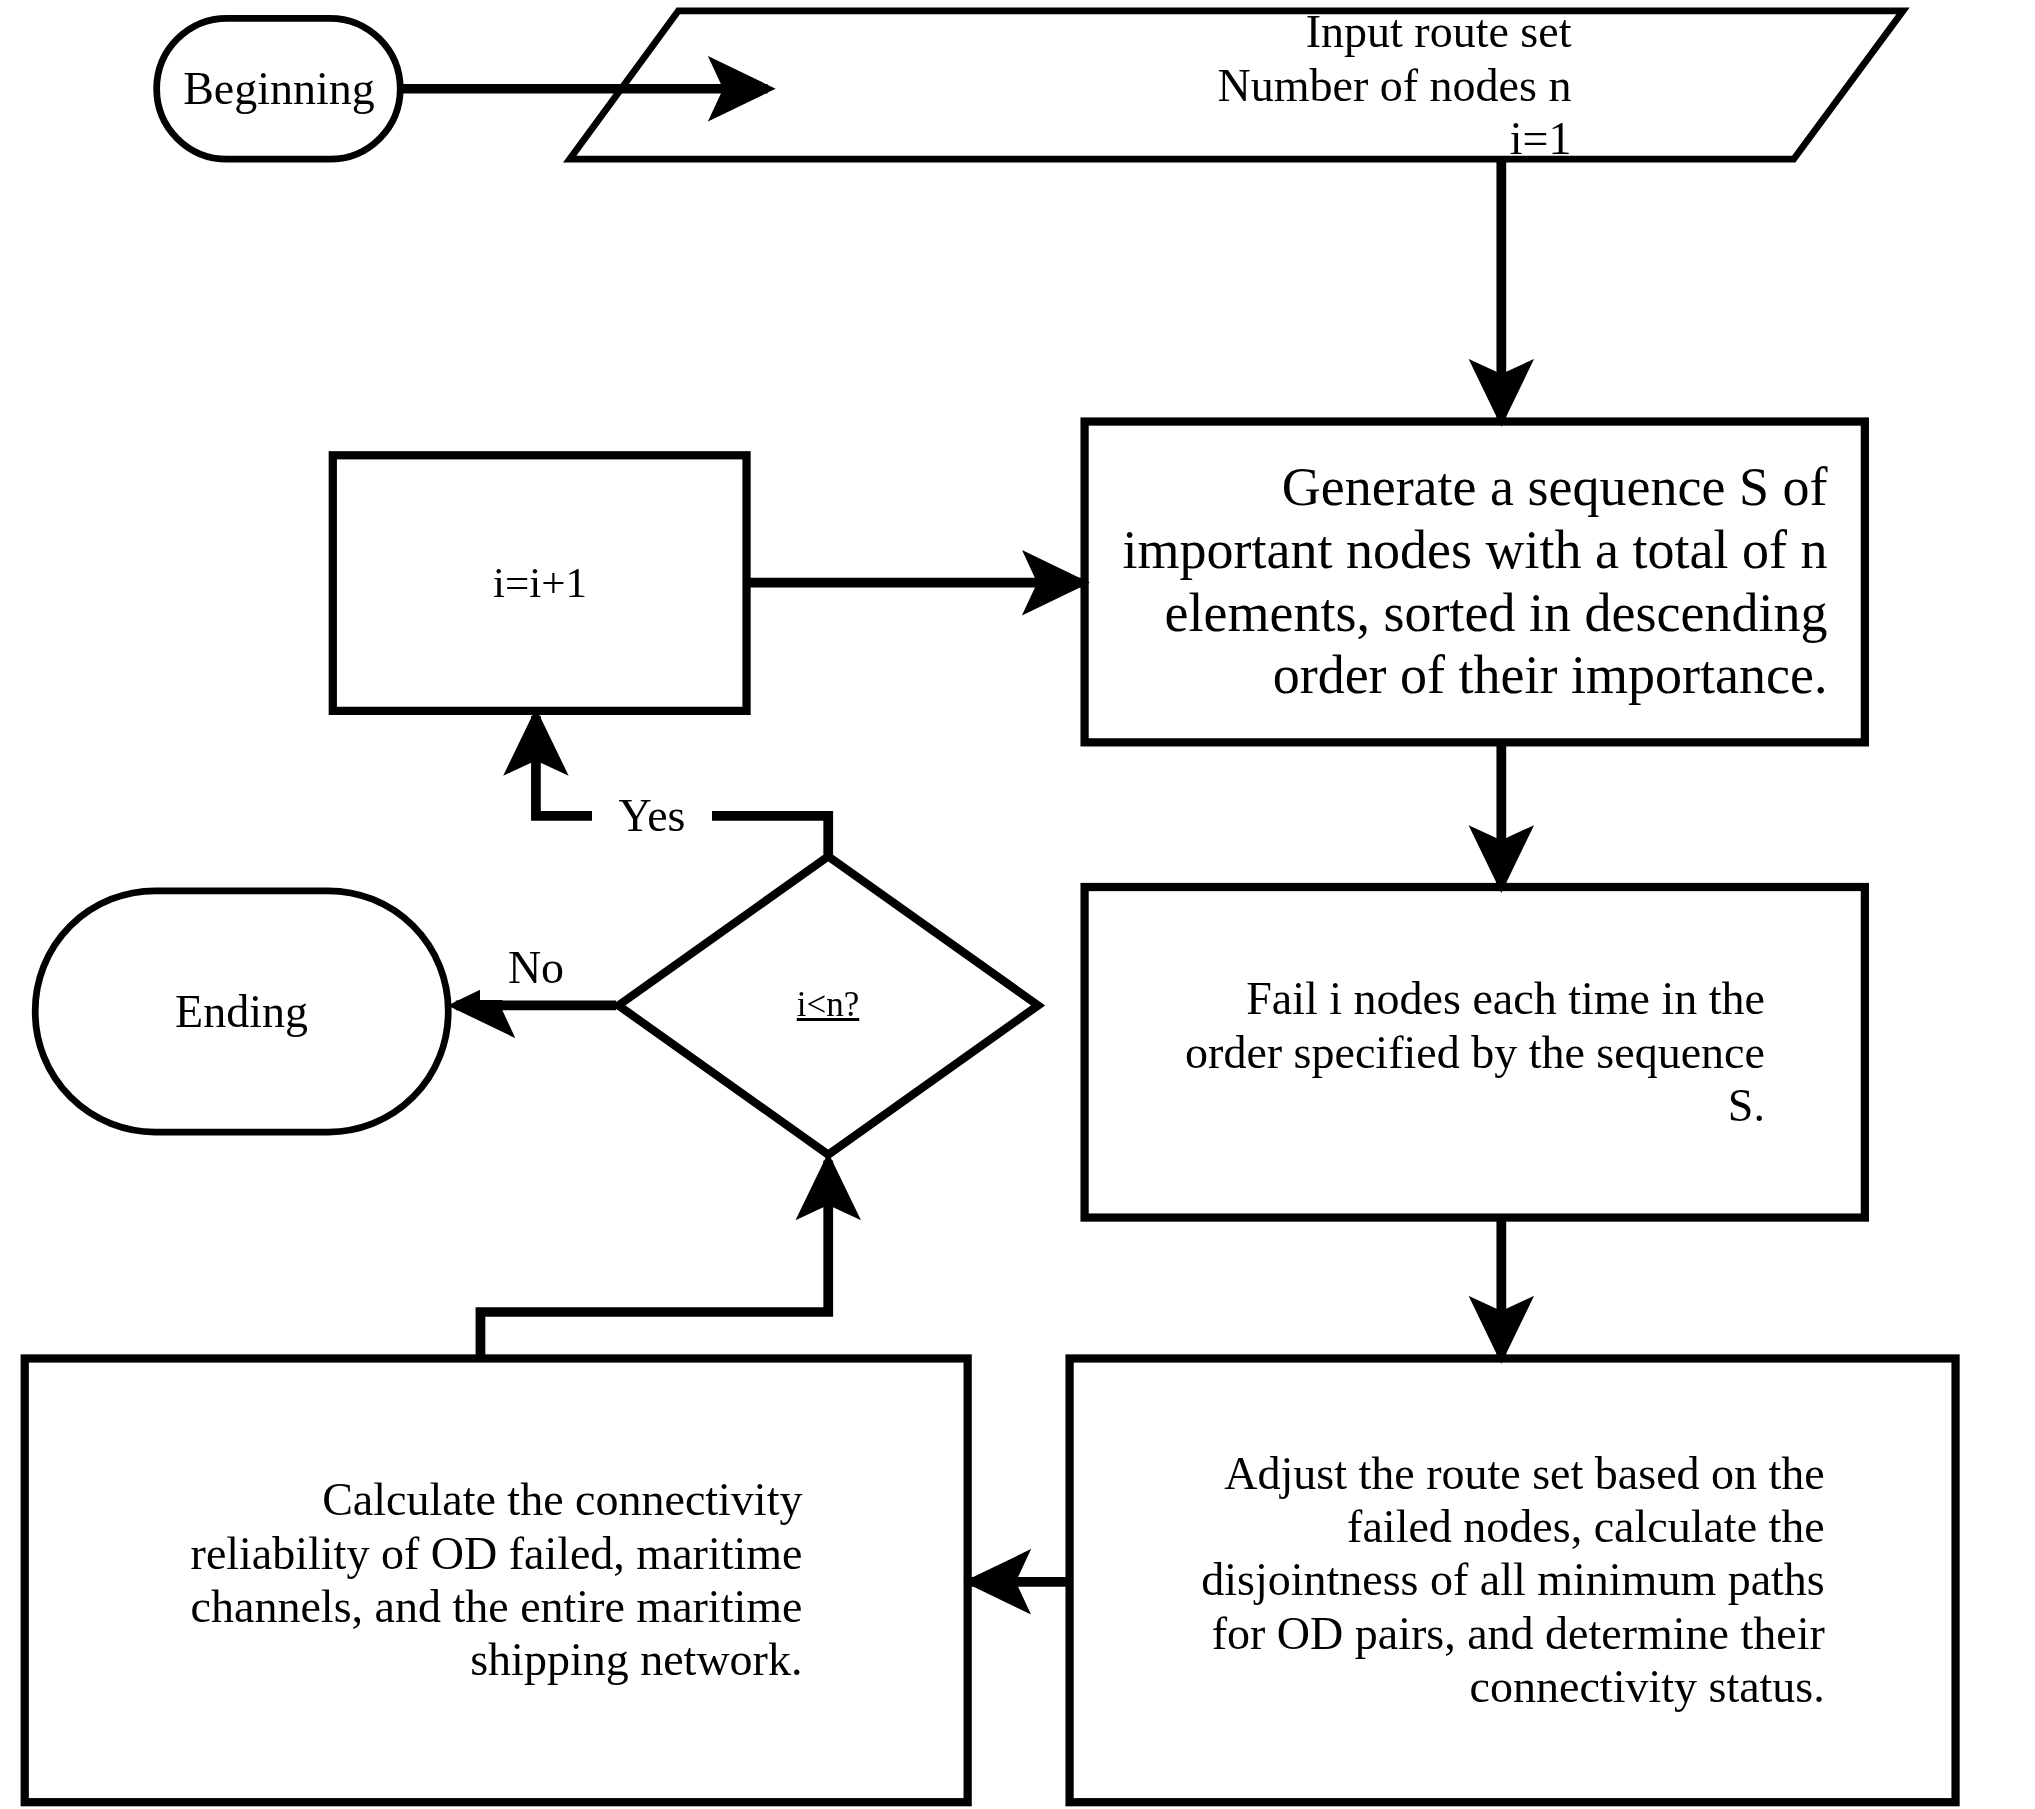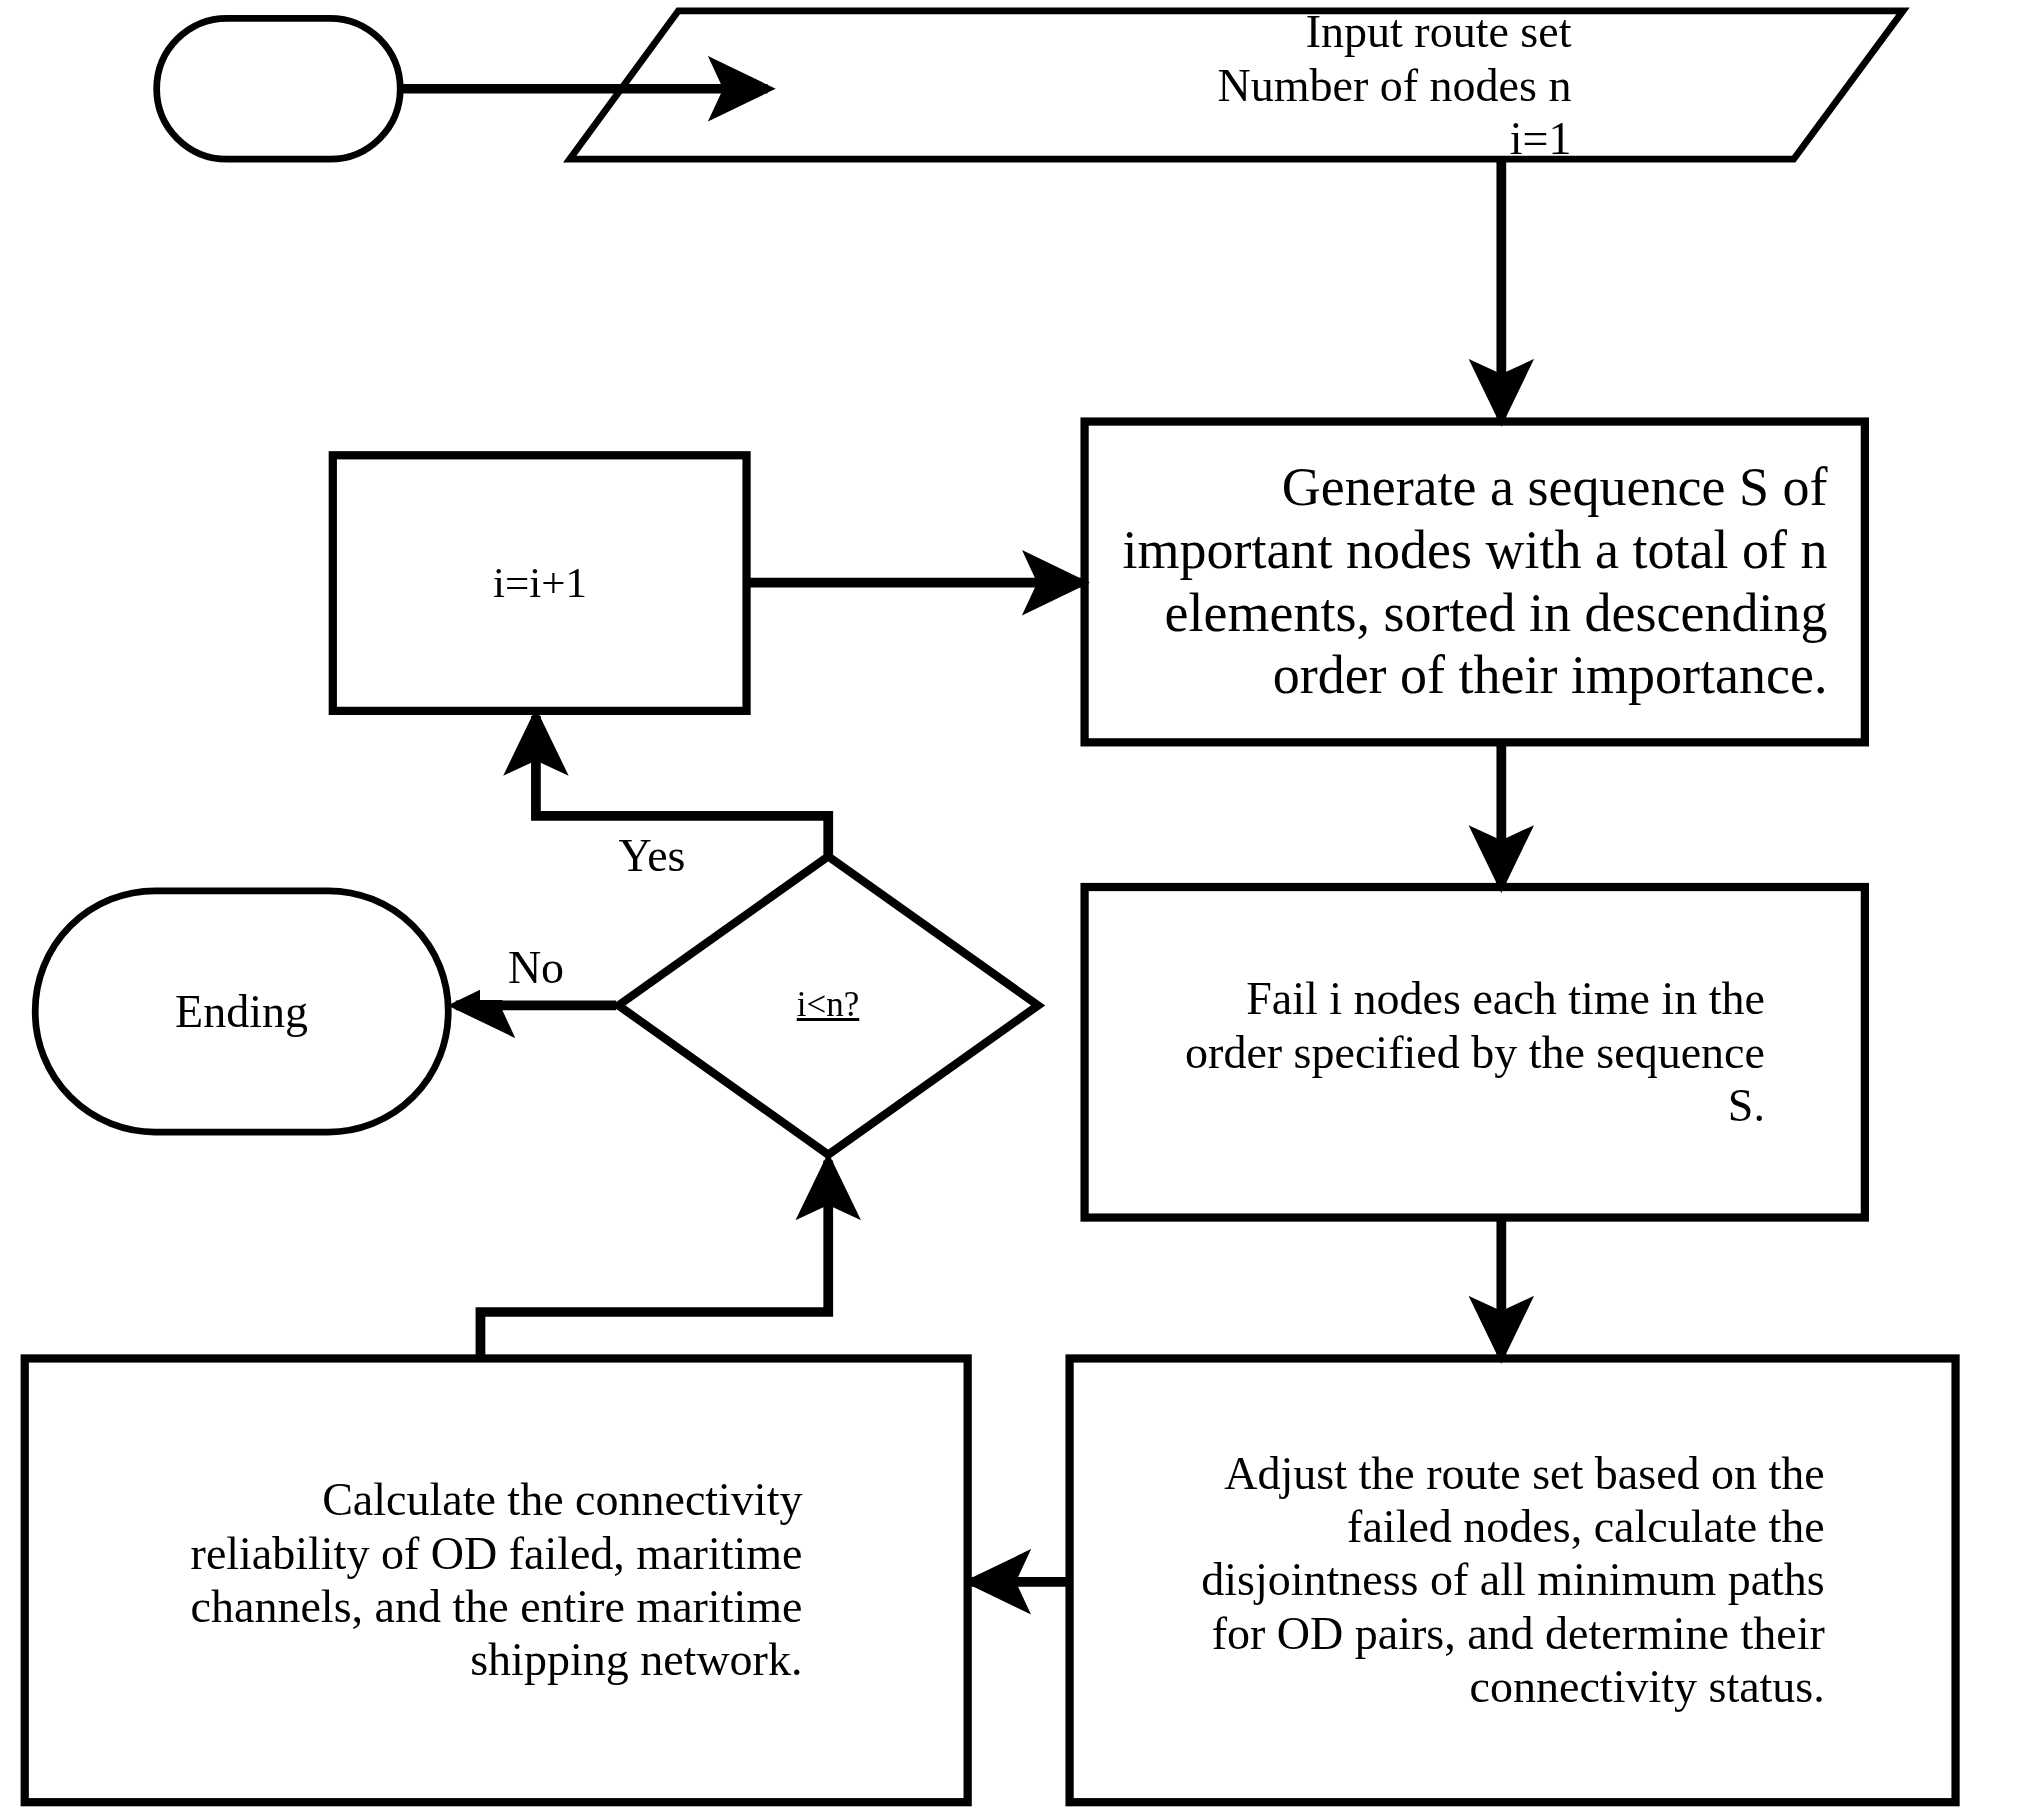--- a/index.html
+++ b/index.html
@@ -88,20 +88,21 @@
 
     <polyline points="641,1810 641,1750 1105,1750 1105,1548" fill="none" stroke="#000000" stroke-width="13" marker-end="url(#arrow)"></polyline>
 
     <polyline points="1105,1140 1105,1088 715,1088 715,955" fill="none" stroke="#000000" stroke-width="13" marker-end="url(#arrow)"></polyline>
 
     <line x1="822" y1="1341" x2="608" y2="1341" stroke="#000000" stroke-width="13" marker-end="url(#arrow)"></line>
 
     <line x1="998" y1="777" x2="1443" y2="777" stroke="#000000" stroke-width="13" marker-end="url(#arrow)"></line>
   </svg>
 
+  <div class="node-text" style="left:157px; top:18px; width:244px; height:141px; font-size:46px;">Beginning</div>
 
   <div class="node-text" style="left:1042px; top:12px; width:705px; height:147px; font-size:46px;">Input route set
 Number of nodes n
 i=1</div>
 
   <div class="node-text" style="left:1085px; top:421px; width:780px; height:321px; font-size:54px;">Generate a sequence S of
 important nodes with a total of n
 elements, sorted in descending
 order of their importance.</div>
 
@@ -119,18 +120,18 @@
 
   <div class="node-text" style="left:1085px; top:887px; width:780px; height:331px; font-size:46px;">Fail i nodes each time in the
 order specified by the sequence
 S.</div>
 
   <div class="node-text" style="left:25px; top:1358px; width:943px; height:444px; font-size:46px;">Calculate the connectivity
 reliability of OD failed, maritime
 channels, and the entire maritime
 shipping network.</div>
 
-  <div class="edge-label" style="left:592px; top:782px; width:120px; height:67px; font-size:46px;margin-top:40px;">Yes</div>
+  <div class="edge-label" style="left:592px; top:782px; width:120px; height:67px; font-size:46px;">Yes</div>
 
   <div class="edge-label" style="left:480px; top:936px; width:112px; height:64px; font-size:46px;">No</div>
 
 </div>
 
 
 </body></html>

